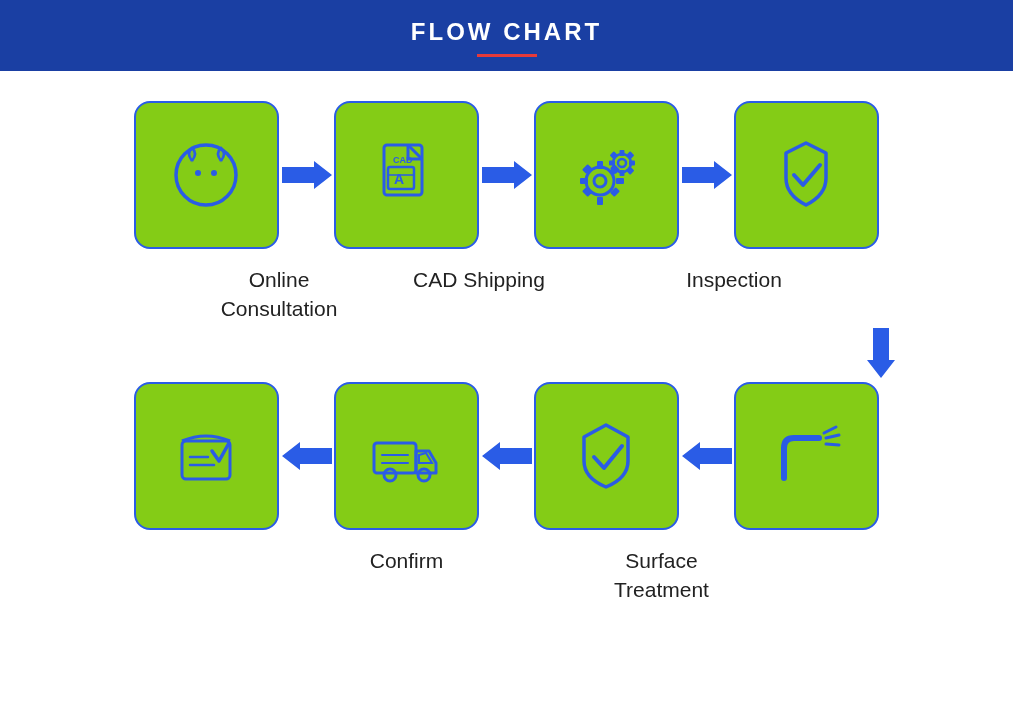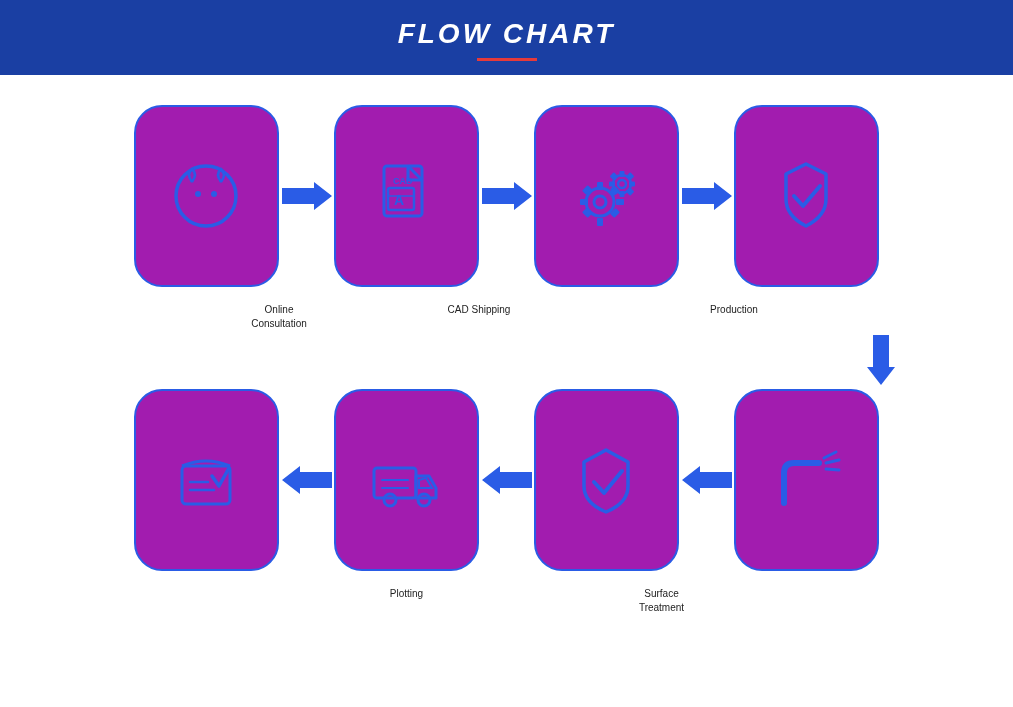--- a/index.html
+++ b/index.html
@@ -12,24 +12,23 @@
     }
 
     .header {
       background: #1a3fa3;
       padding: 18px 0 14px;
       text-align: center;
       position: relative;
     }
     .header-title {
       color: #ffffff;
-      font-size: 28px;
+      font-size: 24px;
       font-weight: 900;
       letter-spacing: 3px;
-      font-style: italic;
     }
     .header-line {
       width: 60px;
       height: 3px;
       background: #e63a3a;
       margin: 8px auto 0;
     }
 
     .main-content {
       padding: 30px 60px 20px;
@@ -39,27 +38,27 @@
     .row {
       display: flex;
       align-items: center;
       justify-content: center;
       gap: 0;
       margin-bottom: 10px;
     }
 
     .step-box {
       width: 145px;
-      height: 182px;
+      height: 148px;
       border: 2.5px solid #2a5ce6;
-      border-radius: 28px;
+      border-radius: 16px;
       display: flex;
       align-items: center;
       justify-content: center;
-      background: #a21caf;
+      background: #84cc16;
       flex-shrink: 0;
     }
 
     .step-icon {
       width: 85px;
       height: 85px;
     }
 
     .arrow-right {
       width: 55px;
@@ -82,21 +81,21 @@
       flex-shrink: 0;
     }
 
     .arrow-spacer {
       width: 55px;
       flex-shrink: 0;
     }
 
     .step-label {
       color: #222;
-      font-size: 10px;
+      font-size: 21px;
       line-height: 1.4;
       text-align: center;
       margin-top: 6px;
     }
   </style>
 </head>
 <body>
 
 <div>
 
@@ -201,21 +200,21 @@
       <div class="step-label-wrap">
         <div class="step-label">Online<br>Consultation</div>
       </div>
       <div class="arrow-spacer"></div>
       <div class="step-label-wrap">
         <div class="step-label">CAD Shipping</div>
       </div>
       <div class="arrow-spacer"></div>
       <div class="arrow-spacer"></div>
       <div class="step-label-wrap">
-        <div class="step-label">Production</div>
+        <div class="step-label">Inspection</div>
       </div>
     </div>
 
     <div style="display:flex; justify-content:flex-end; padding-right:0; margin: 4px 0;">
 
       <div style="width:145px; display:flex; justify-content:center;">
         <svg width="28" height="50" viewBox="0 0 28 50">
           <polygon points="6,0 22,0 22,32 28,32 14,50 0,32 6,32" fill="#2a5ce6"></polygon>
         </svg>
       </div>
@@ -291,21 +290,21 @@
           <line x1="62" y1="25" x2="75" y2="22" stroke="#2a5ce6" stroke-width="3" stroke-linecap="round"></line>
           <line x1="62" y1="31" x2="75" y2="32" stroke="#2a5ce6" stroke-width="3" stroke-linecap="round"></line>
         </svg>
       </div>
 
     </div>
 
     <div class="labels-row">
       <div class="arrow-spacer"></div>
       <div class="step-label-wrap">
-        <div class="step-label">Plotting</div>
+        <div class="step-label">Confirm</div>
       </div>
       <div class="arrow-spacer"></div>
       <div class="arrow-spacer"></div>
       <div class="step-label-wrap">
         <div class="step-label">Surface<br>Treatment</div>
       </div>
     </div>
 
   </div>
 </div>

